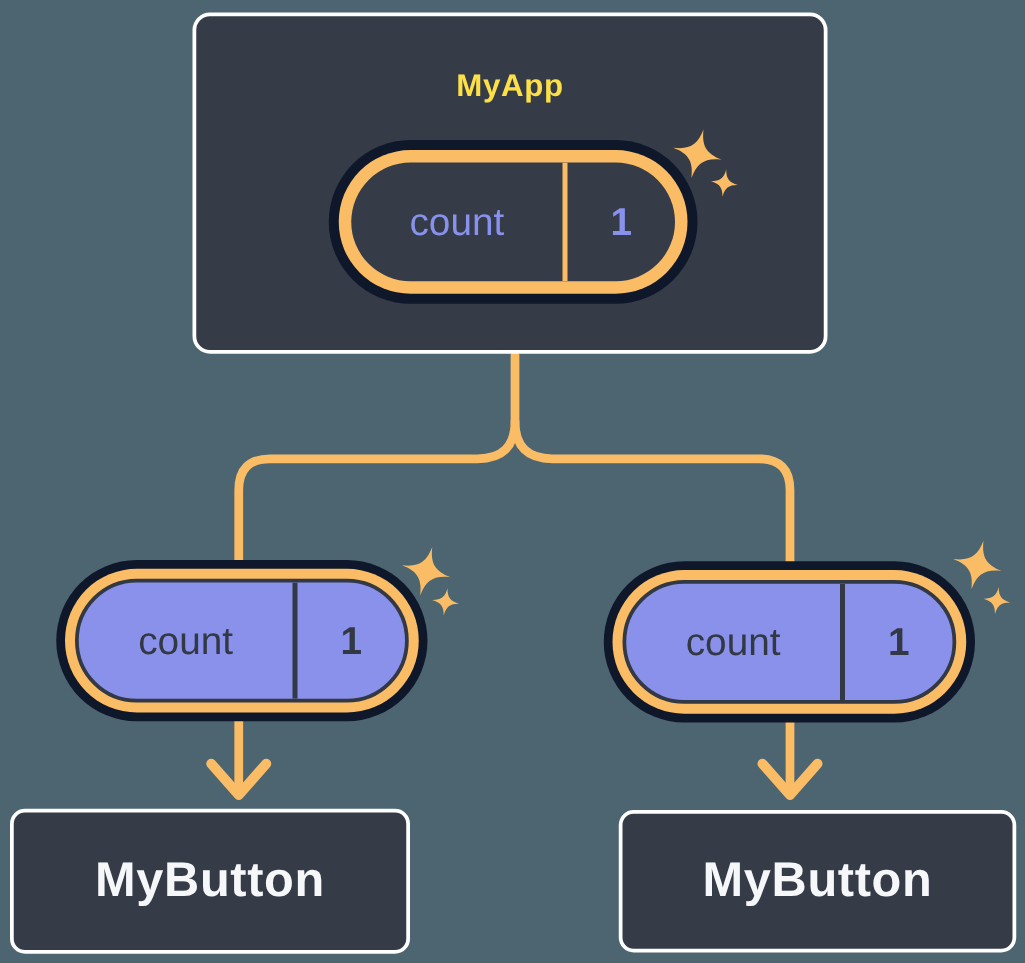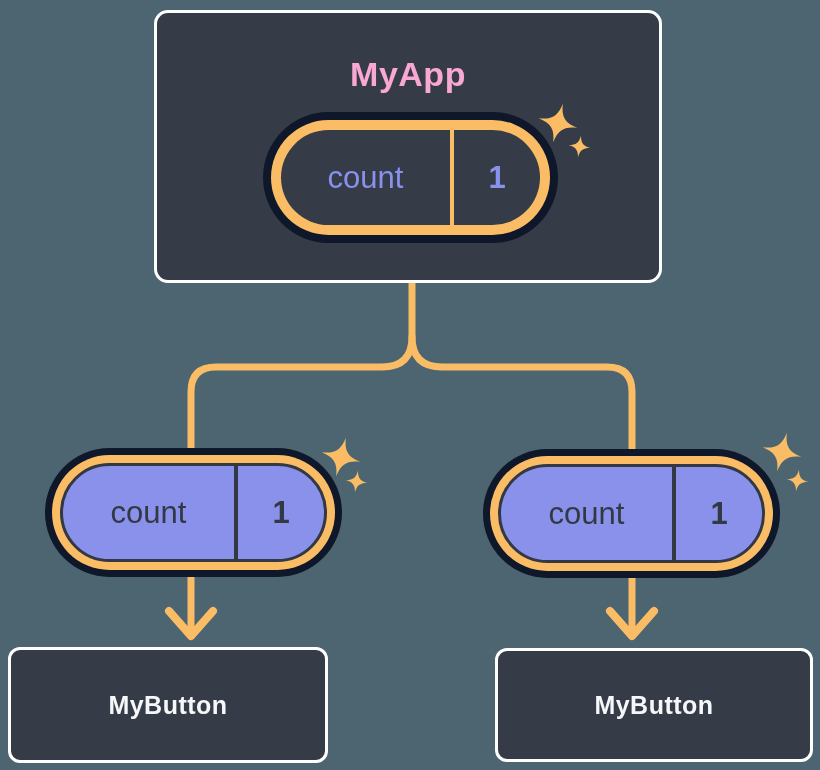--- a/index.html
+++ b/index.html
@@ -27,30 +27,30 @@
   }
   .app-card  { left: 154px; top: 10px;  width: 508px; height: 273px; }
   .btn-card-left  { left: 8px;   top: 647px; width: 320px; height: 116px; border-radius: 12px; }
   .btn-card-right { left: 495px; top: 648px; width: 318px; height: 114px; border-radius: 12px; }
 
   .node-title {
     position: absolute;
     left: 0; right: 0;
     top: 42px;
     text-align: center;
-    color: #f9a8d4;
-    font-size: 34px;
+    color: #fde047;
+    font-size: 25px;
     font-weight: 600;
     letter-spacing: 0.5px;
   }
   .btn-title {
     width: 100%; height: 100%;
     display: flex; align-items: center; justify-content: center;
     color: #F6F7F9;
-    font-size: 25px;
+    font-size: 39px;
     font-weight: 600;
     letter-spacing: 0.5px;
   }
 
   
   .pill {
     position: absolute;
     background: #0f172a;
     border-radius: 80px;
   }

